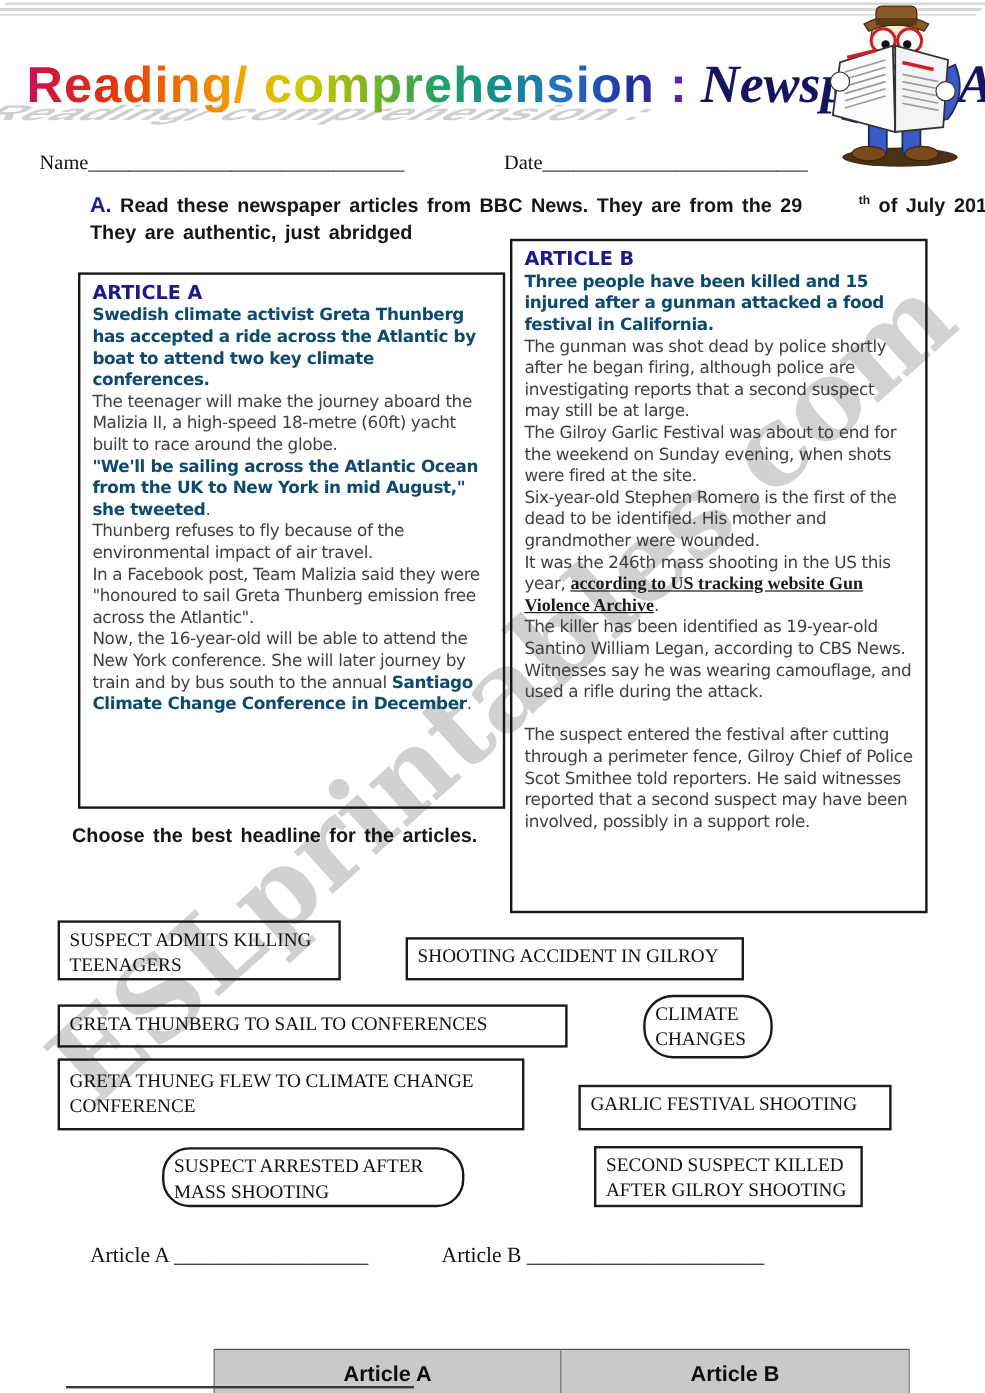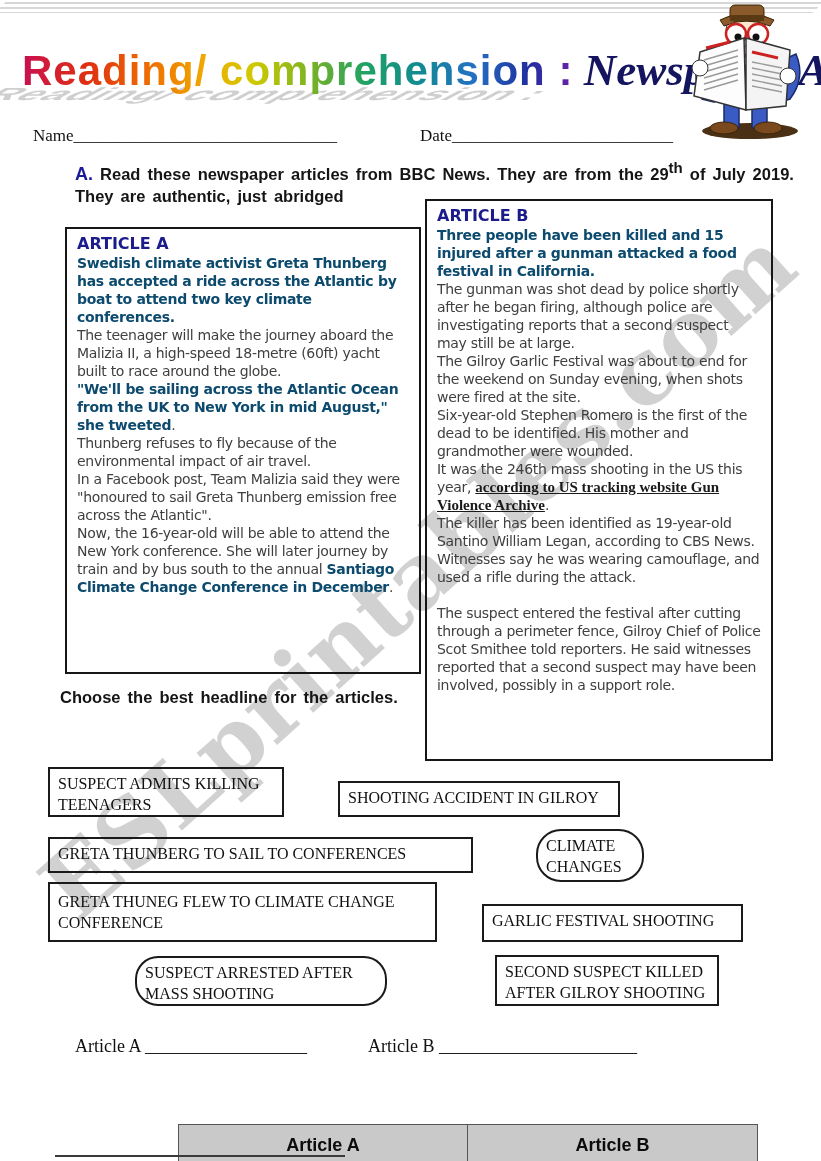--- a/index.html
+++ b/index.html
@@ -29,21 +29,21 @@
   
   .blank-row { position:absolute; top:126px; font-family:"Liberation Serif", serif; font-size:17px; color:#111; }
   #name-field { left:33px; } #date-field { left:420px; }
 
   
   .instr { position:absolute; font-weight:bold; font-size:16.5px; color:#151515;
            line-height:22px; word-spacing:2.5px; white-space:nowrap; z-index:2; }
   #sec-a { left:75px; top:157px; }
   #sec-b { left:60px; top:686px; }
   .sec-label { color:#1b1b9a; font-size:18px; }
-  sup { font-size:15px; }
+  sup { font-size:10px;margin-left:47px; }
 
   
   .artbox { position:absolute; border:2px solid #161616; background:transparent;
             padding:6px 10px 6px 10px; font-family:"DejaVu Sans", sans-serif;
             font-size:14px; line-height:18px; letter-spacing:-.3px; color:#3f3f3f; z-index:2; overflow:hidden; }
   #article-a { left:65px; top:227px; width:356px; height:447px; }
   #article-b { left:425px; top:199px; width:348px; height:562px; }
   .art-head { color:#1b1b8c; font-weight:bold; font-size:16px; letter-spacing:0; margin-bottom:1px; }
   .artbox b { color:#0c4a6e; }
   .gap-top { margin-top:18px; }

